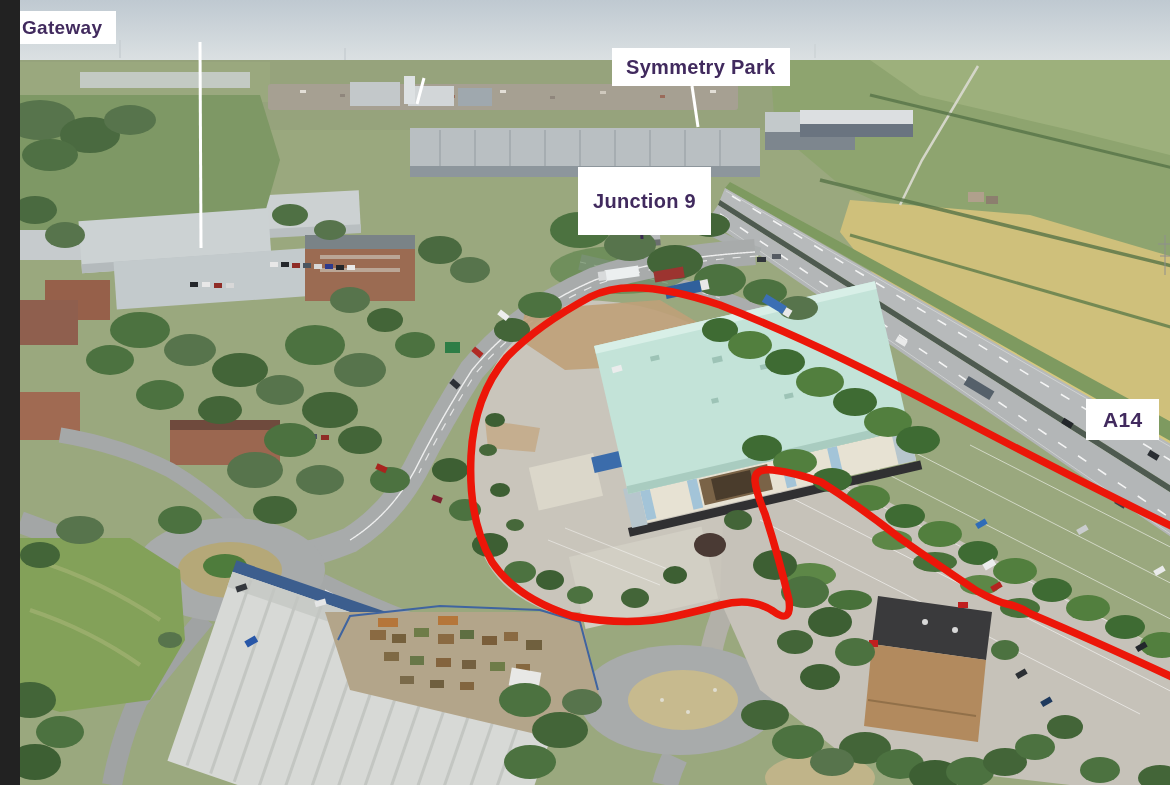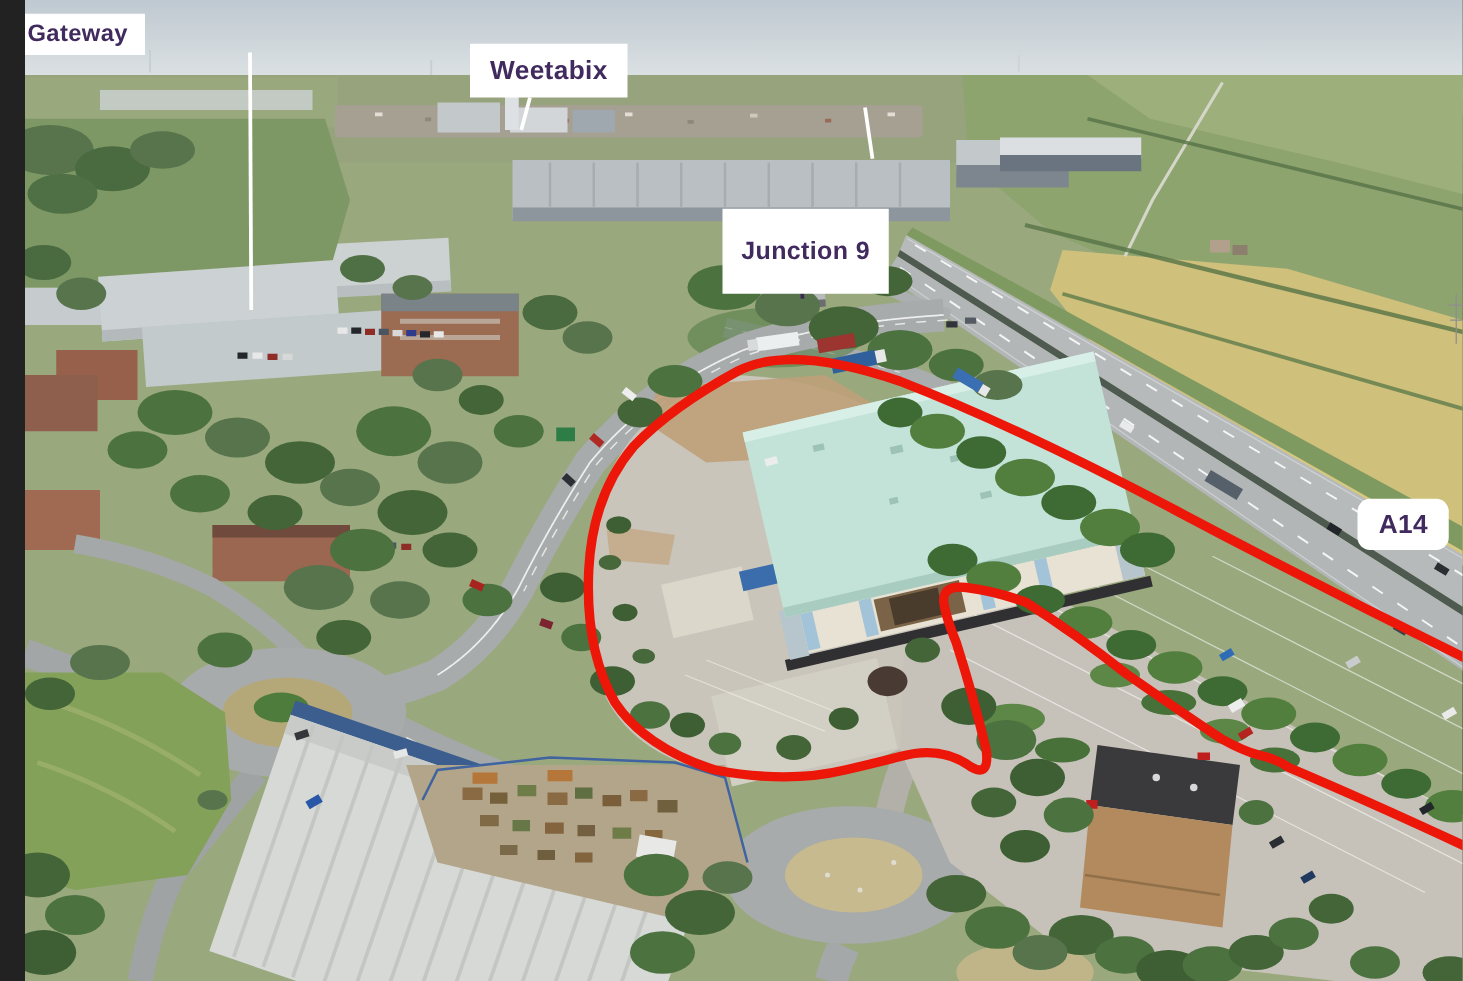--- a/index.html
+++ b/index.html
@@ -6,21 +6,21 @@
   #stage{position:relative;width:1170px;height:785px;overflow:hidden;
          font-family:"Liberation Sans",sans-serif;background:#9aa87e;margin-left:20px;}
   #scene{position:absolute;left:0;top:0;}
   .label{position:absolute;background:#fff;color:#412a5e;font-weight:700;
          white-space:nowrap;line-height:1;letter-spacing:.3px;}
   .lbl-gateway{left:-12px;top:11px;font-size:19px;padding:7px 14px;}
   .lbl-morrisons{left:128px;top:8px;font-size:20px;padding:7px 13px;}
   .lbl-weetabix{left:356px;top:35px;font-size:21px;padding:11px 16px;}
   .lbl-symmetry{left:592px;top:48px;font-size:20px;padding:9px 14px;}
   .lbl-junction{left:558px;top:167px;font-size:20px;padding:24px 15px;}
-  .lbl-a14{left:1066px;top:399px;font-size:21px;padding:10px 17px;border-radius:10px;}
+  .lbl-a14{left:1066px;top:399px;font-size:21px;padding:10px 17px;}
 </style>
 </head>
 <body>
 
 <div id="stage">
 <svg id="scene" width="1170" height="785" viewBox="0 0 1170 785">
   <defs>
     <linearGradient id="sky" x1="0" y1="0" x2="0" y2="1">
       <stop offset="0" stop-color="#bfc9d1"></stop>
           <stop offset="1" stop-color="#e4e8e8"></stop>
@@ -472,16 +472,16 @@
 
   <g>
     <line x1="180" y1="42" x2="181" y2="248" stroke="#ffffff" stroke-width="3"></line>
     <line x1="404" y1="78" x2="397" y2="104" stroke="#ffffff" stroke-width="3"></line>
     <line x1="672" y1="86" x2="678" y2="127" stroke="#ffffff" stroke-width="3"></line>
     <line x1="620" y1="203" x2="622" y2="239" stroke="#3a2b50" stroke-width="3"></line>
   </g>
 </svg>
 
 <div class="label lbl-gateway">Gateway</div>
-<div class="label lbl-weetabix">Weetabix</div>
+<div class="label lbl-symmetry">Symmetry Park</div>
 <div class="label lbl-junction">Junction 9</div>
 <div class="label lbl-a14">A14</div>
 </div>
 
 </body></html>

